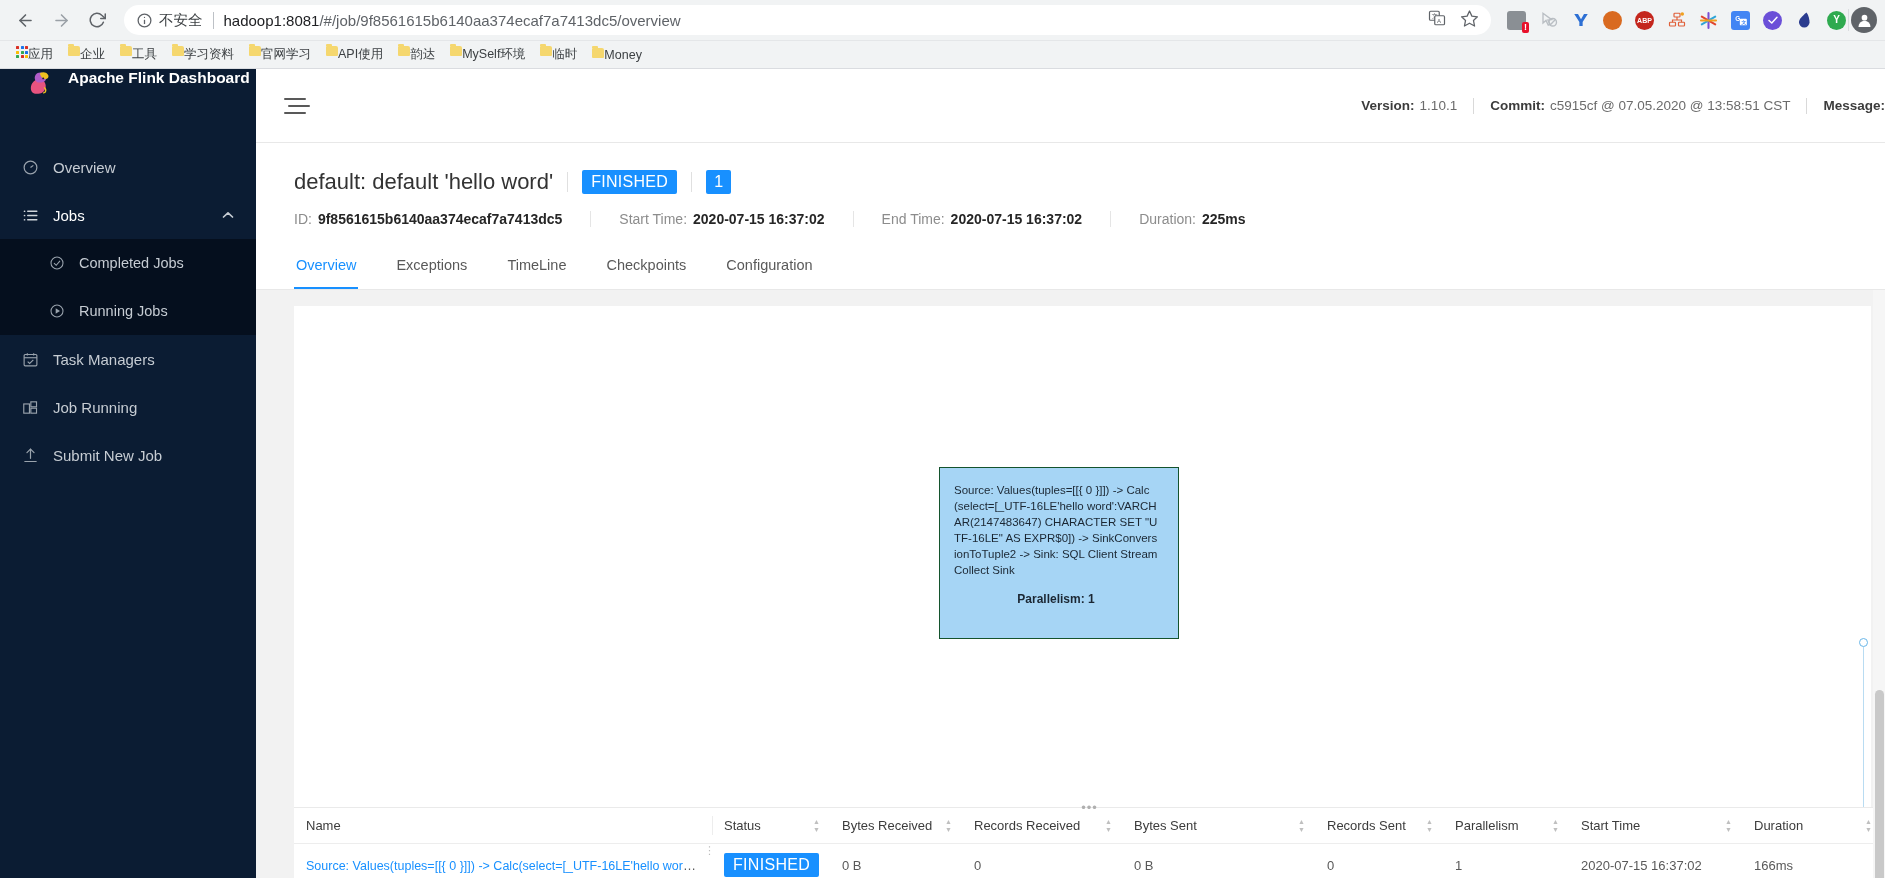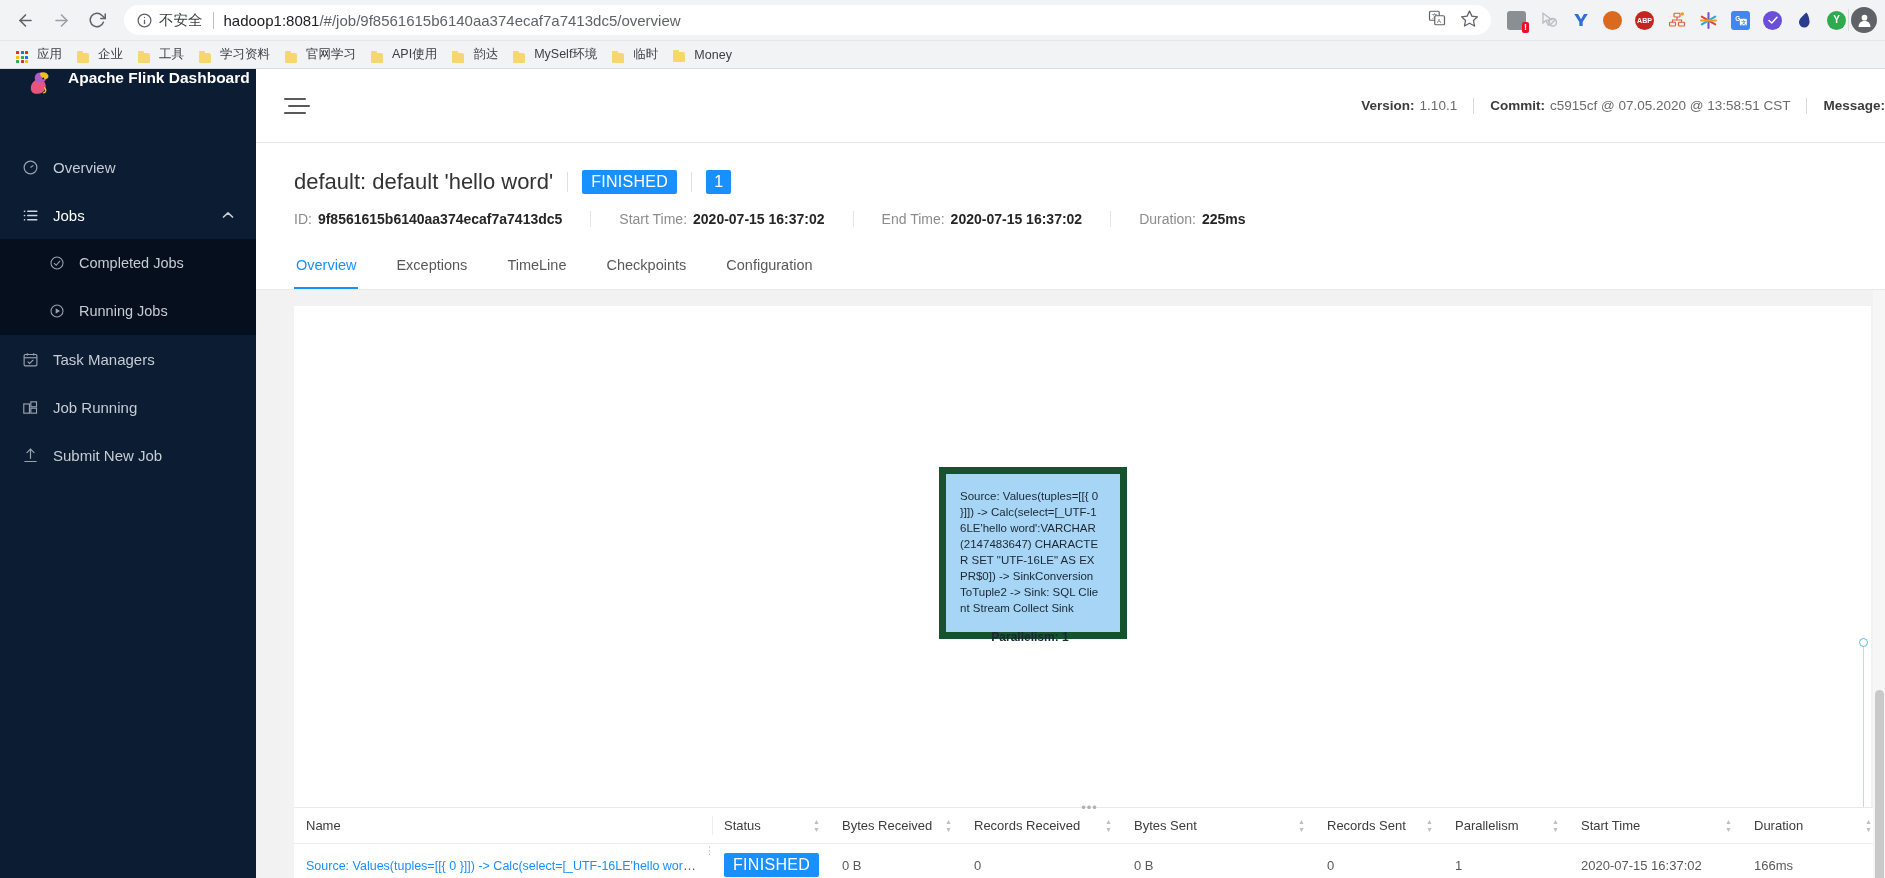--- a/index.html
+++ b/index.html
@@ -115,21 +115,21 @@
   #bookmarks {
     height: 28px;
     display: flex;
     align-items: center;
     padding: 0 10px;
     gap: 3px;
     background: #f1f3f4;
     border-top: 1px solid #e4e6e8;
   }
   .bm {
-    display: flex; align-items: flex-end; gap: 9px;
+    display: flex; align-items: flex-start; gap: 0;
     padding: 3px 6px;
     border-radius: 4px;
     font-size: 12.5px;
     color: #3c4043;
     white-space: nowrap;
   }
   .bm-folder {
     width: 12px; height: 10px;
     background: #f5d76e;
     border-radius: 1px 2px 1px 1px;
@@ -347,24 +347,24 @@
     position: absolute;
     left: 0; right: 0; top: 16px; bottom: 72px;
     background: #ffffff;
     margin: 0 14px 0 38px;
     overflow: hidden;
   }
   #graph-node {
     position: absolute;
     left: 645px;
     top: 161px;
-    width: 188px;
+    width: 240px;
     height: 172px;
     background: #a6d5f5;
-    border: 7px solid #14532d;
+    border: 1px solid #14532d;
     padding: 14px 20px 0 14px;
   }
   #node-desc {
     font-size: 11.5px;
     color: #1b2733;
     line-height: 16px;
     word-break: break-all;
     text-align: left;
   }
   #node-par {

